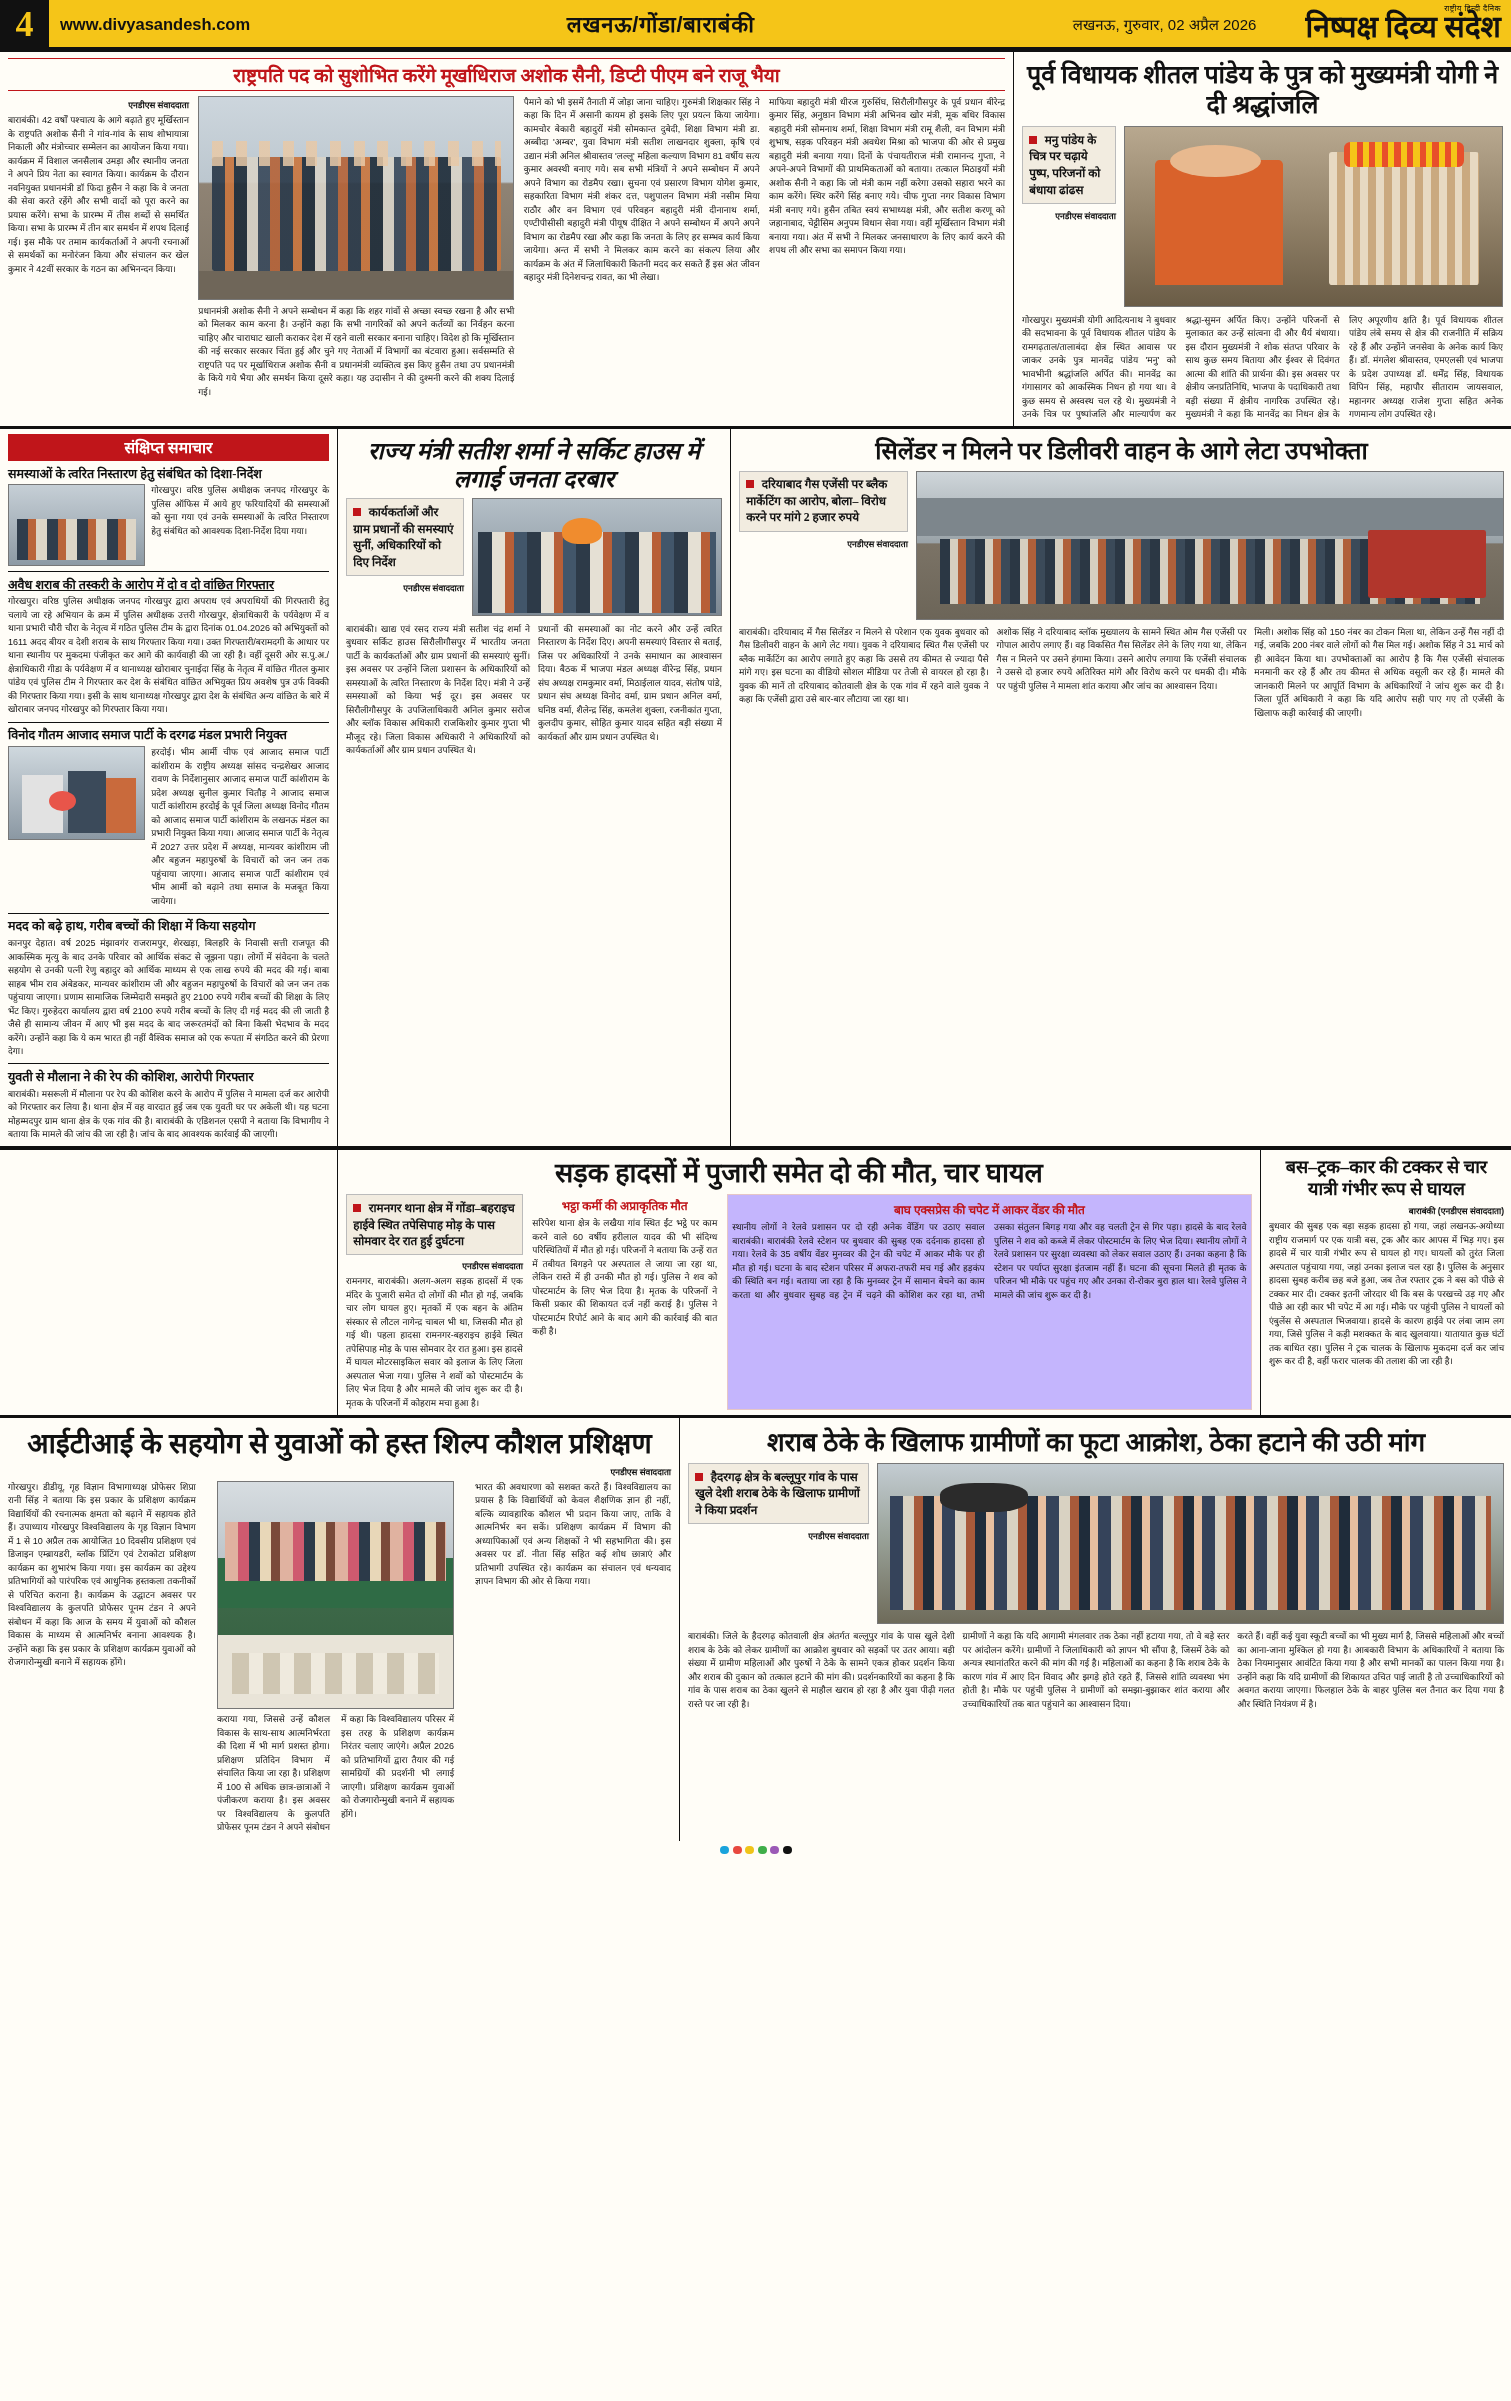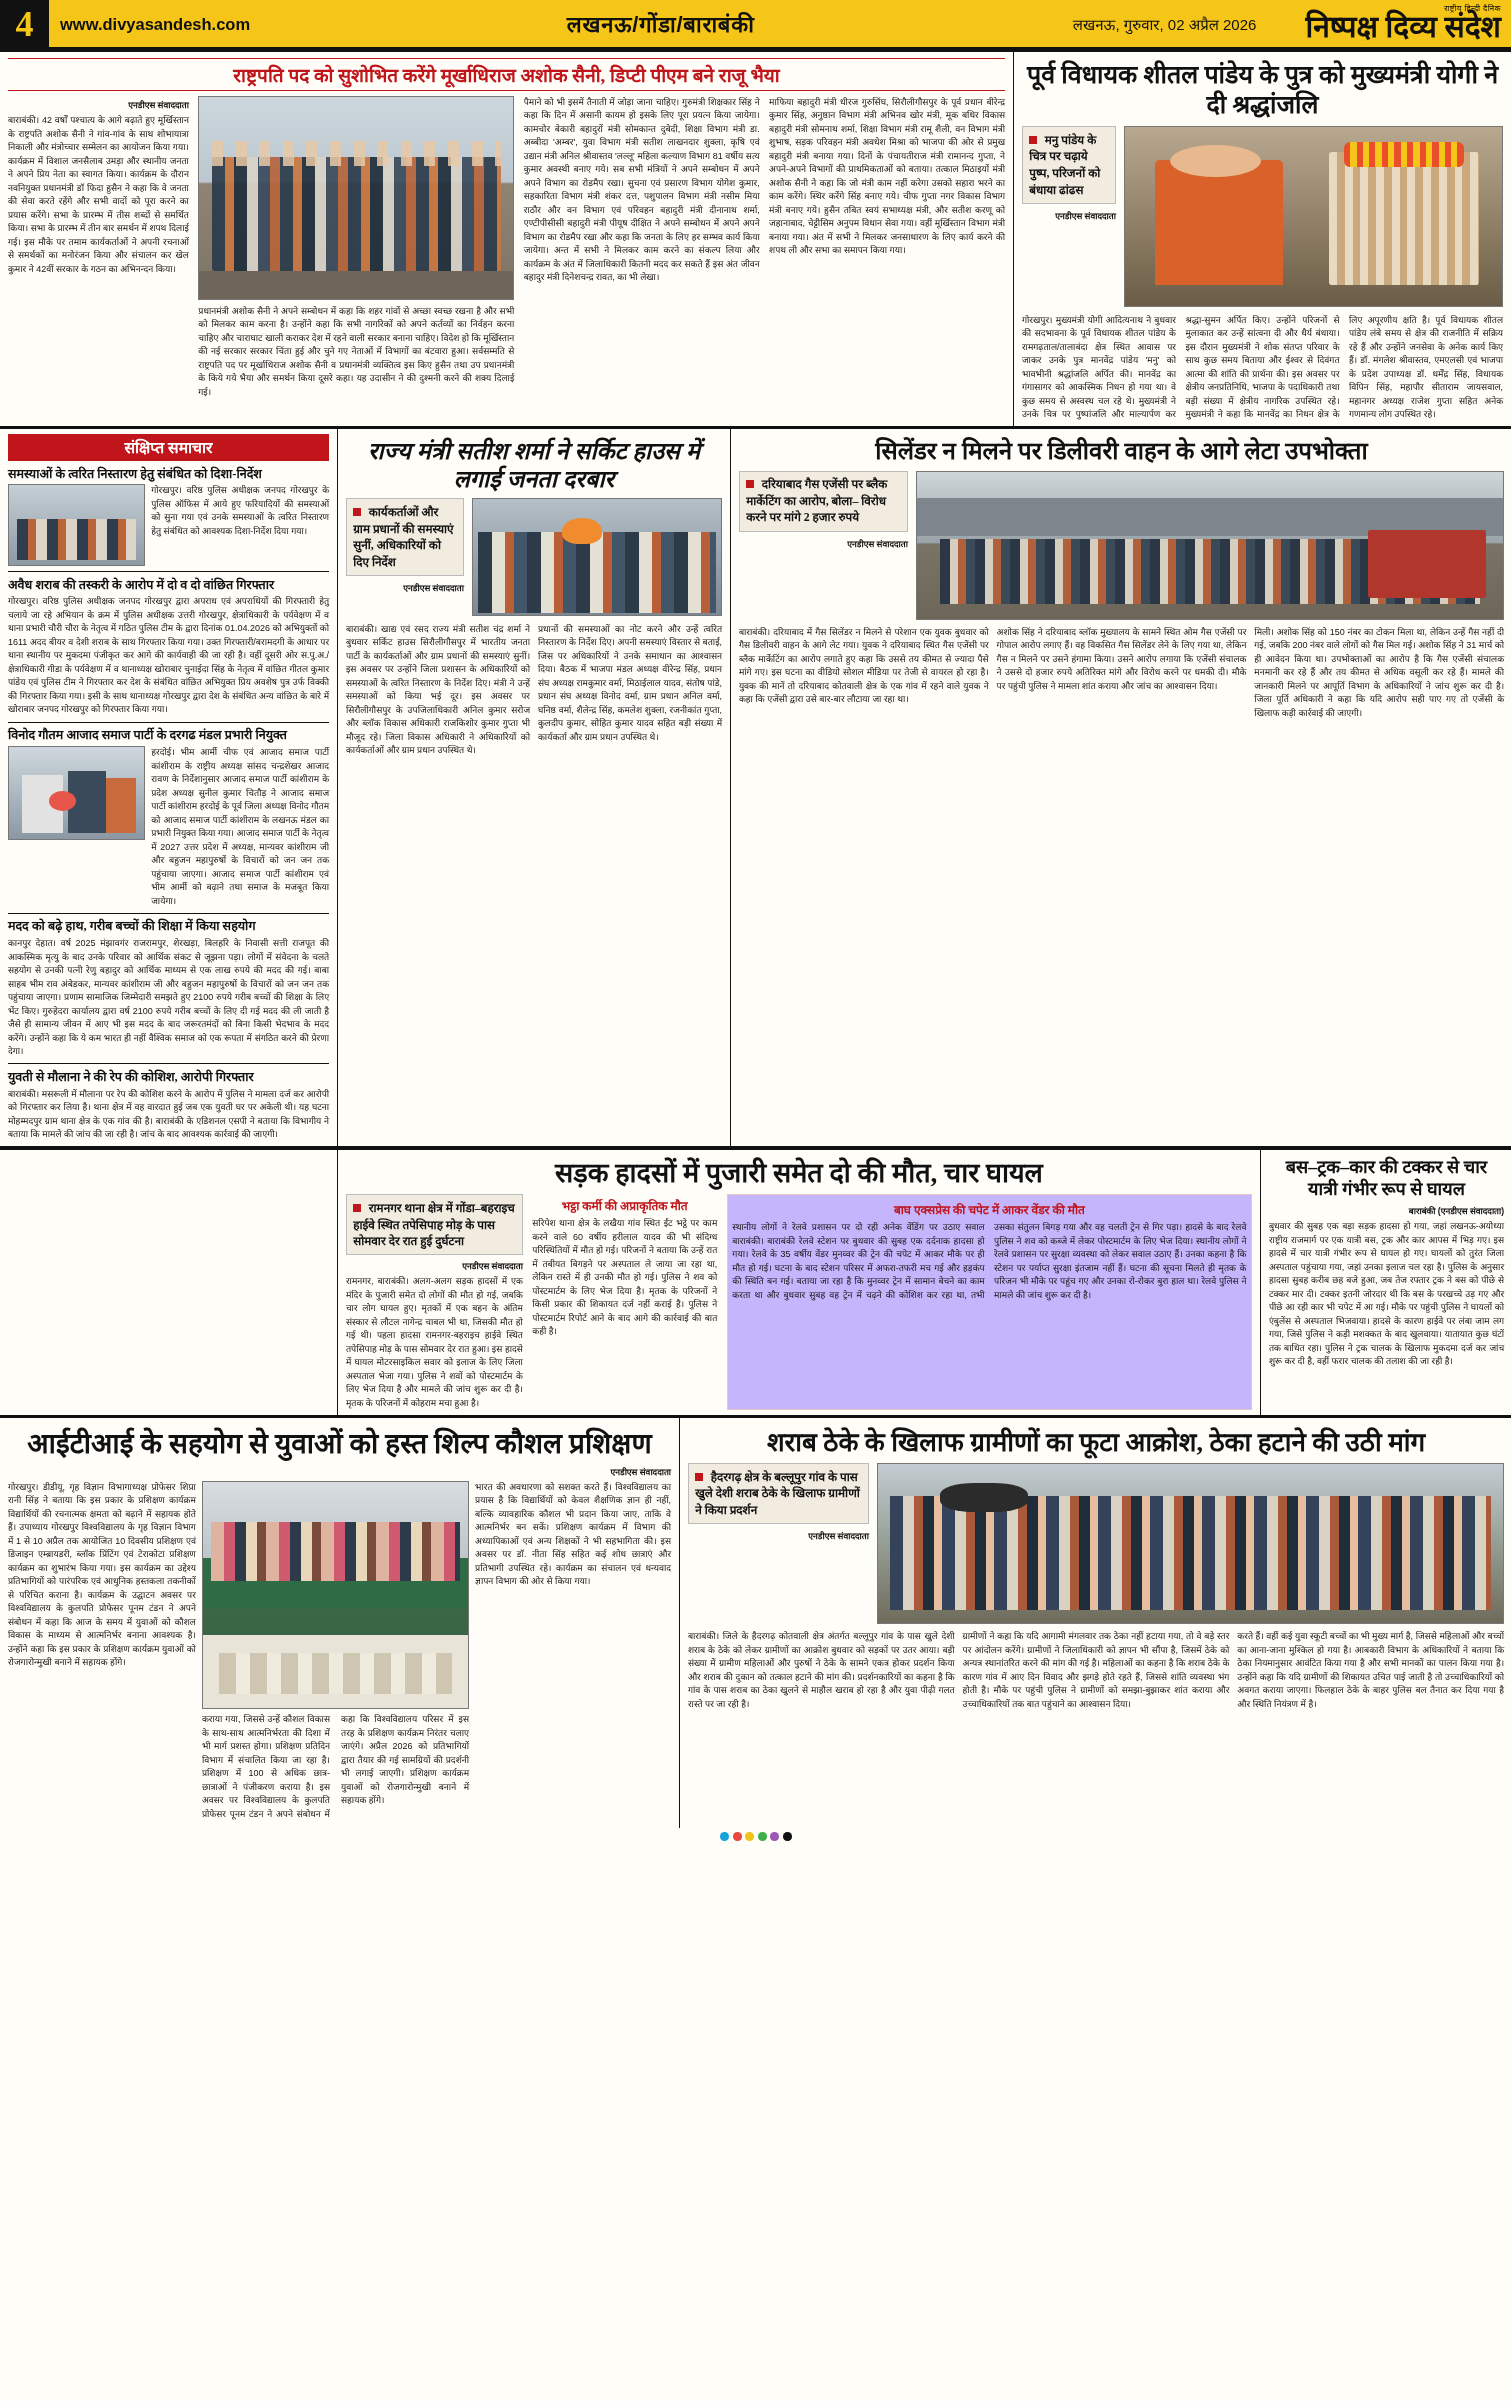--- a/index.html
+++ b/index.html
@@ -200,21 +200,21 @@
       <div style="display:flex;gap:6.3px;">
         <div class="ph" style="width:137px;height:82px;flex:none;">
           <div style="position:absolute;inset:0;background:linear-gradient(180deg,#c6cfd6,#8d9aa4);"></div>
           <div style="position:absolute;left:6%;top:42%;width:88%;height:52%;
                background:repeating-linear-gradient(90deg,#2f3d4c 0 11px,#b9643a 11px 19px,#dcd5c7 19px 30px);"></div>
         </div>
         <div class="body-text">गोरखपुर। वरिष्ठ पुलिस अधीक्षक जनपद गोरखपुर के पुलिस ऑफिस में आये हुए फरियादियों की समस्याओं को सुना गया एवं उनके समस्याओं के त्वरित निस्तारण हेतु संबंधित को आवश्यक दिशा-निर्देश दिया गया।</div>
       </div>
 
       <div class="hr-solid"></div>
-      <div class="mini-h mini-h-dark" style="font-size:12.6px;">अवैध शराब की तस्करी के आरोप में दो व दो वांछित गिरफ्तार</div>
+      <div class="mini-h mini-h-dark" style="font-size:12.6px;text-decoration:underline;">अवैध शराब की तस्करी के आरोप में दो व दो वांछित गिरफ्तार</div>
       <div class="body-text">गोरखपुर। वरिष्ठ पुलिस अधीक्षक जनपद गोरखपुर द्वारा अपराध एवं अपराधियों की गिरफ्तारी हेतु चलाये जा रहे अभियान के क्रम में पुलिस अधीक्षक उत्तरी गोरखपुर, क्षेत्राधिकारी के पर्यवेक्षण में व थाना प्रभारी चौरी चौरा के नेतृत्व में गठित पुलिस टीम के द्वारा दिनांक 01.04.2026 को अभियुक्तों को 1611 अदद बीयर व देशी शराब के साथ गिरफ्तार किया गया। उक्त गिरफ्तारी/बरामदगी के आधार पर थाना स्थानीय पर मुकदमा पंजीकृत कर आगे की कार्यवाही की जा रही है। वहीं दूसरी ओर स.पु.अ./क्षेत्राधिकारी गीडा के पर्यवेक्षण में व थानाध्यक्ष खोराबार चुनाईदा सिंह के नेतृत्व में वांछित गीतल कुमार पांडेय एवं पुलिस टीम ने गिरफ्तार कर देश के संबंधित वांछित अभियुक्त प्रिय अवशेष पुत्र उर्फ विक्की की गिरफ्तार किया गया। इसी के साथ थानाध्यक्ष गोरखपुर द्वारा देश के संबंधित अन्य वांछित के बारे में खोराबार जनपद गोरखपुर को गिरफ्तार किया गया।</div>
 
       <div class="hr-solid"></div>
       <div class="mini-h mini-h-dark" style="font-size:12.6px;">विनोद गौतम आजाद समाज पार्टी के दरगढ मंडल प्रभारी नियुक्त</div>
       <div style="display:flex;gap:6.3px;">
         <div class="ph" style="width:137px;height:94px;flex:none;">
           <div style="position:absolute;inset:0;background:linear-gradient(180deg,#cfd8de,#8b98a3);"></div>
           <div style="position:absolute;left:10%;top:30%;width:30%;height:64%;background:#e2e2e2;"></div>
           <div style="position:absolute;left:44%;top:26%;width:28%;height:68%;background:#3b4a5a;"></div>
           <div style="position:absolute;left:72%;top:34%;width:22%;height:60%;background:#c96a3c;"></div>
@@ -326,21 +326,21 @@
   </div>
 
   <div class="rule-thick"></div>
 
   <div style="display:flex;">
 
     <div style="width:680px; padding:6.3px 7.9px; border-right:1.6px solid #111;">
       <div class="headline sec-h" style="font-size:28px;">आईटीआई के सहयोग से युवाओं को हस्त शिल्प कौशल प्रशिक्षण</div>
       <div class="byline">एनडीएस संवाददाता</div>
 
-      <div style="display:flex;gap:6px;">
+      <div style="display:flex;gap:21px;">
         <div style="width:188px;flex:none;" class="body-text">गोरखपुर। डीडीयू, गृह विज्ञान विभागाध्यक्ष प्रोफेसर शिप्रा रानी सिंह ने बताया कि इस प्रकार के प्रशिक्षण कार्यक्रम विद्यार्थियों की रचनात्मक क्षमता को बढ़ाने में सहायक होते हैं। उपाध्याय गोरखपुर विश्वविद्यालय के गृह विज्ञान विभाग में 1 से 10 अप्रैल तक आयोजित 10 दिवसीय प्रशिक्षण एवं डिजाइन एम्ब्रायडरी, ब्लॉक प्रिंटिंग एवं टेराकोटा प्रशिक्षण कार्यक्रम का शुभारंभ किया गया। इस कार्यक्रम का उद्देश्य प्रतिभागियों को पारंपरिक एवं आधुनिक हस्तकला तकनीकों से परिचित कराना है। कार्यक्रम के उद्घाटन अवसर पर विश्वविद्यालय के कुलपति प्रोफेसर पूनम टंडन ने अपने संबोधन में कहा कि आज के समय में युवाओं को कौशल विकास के माध्यम से आत्मनिर्भर बनाना आवश्यक है। उन्होंने कहा कि इस प्रकार के प्रशिक्षण कार्यक्रम युवाओं को रोजगारोन्मुखी बनाने में सहायक होंगे।</div>
         <div style="flex:1;">
           <div class="ph" style="height:228px;">
             <div style="position:absolute;inset:0;background:linear-gradient(180deg,#d7dde1 0%,#b9c1c6 40%,#3f6b4a 41%,#335c3f 100%);"></div>
             <div style="position:absolute;left:0;top:34%;width:100%;height:22%;background:#2f6b45;"></div>
             <div style="position:absolute;left:3%;top:18%;width:94%;height:26%;
                  background:repeating-linear-gradient(90deg,#e0b2a0 0 12.6px,#cf5a6f 12.6px 23.6px,#2c3a49 23.6px 35px,#e8d7b8 35px 46px,#7a4a3a 46px 55px);"></div>
             <div style="position:absolute;left:0;bottom:0;width:100%;height:32%;background:#e9e4d8;"></div>
             <div style="position:absolute;left:6%;bottom:6%;width:88%;height:18%;
                  background:repeating-linear-gradient(90deg,#cfc6b2 0 17.3px,#efeade 17.3px 31px);"></div>

